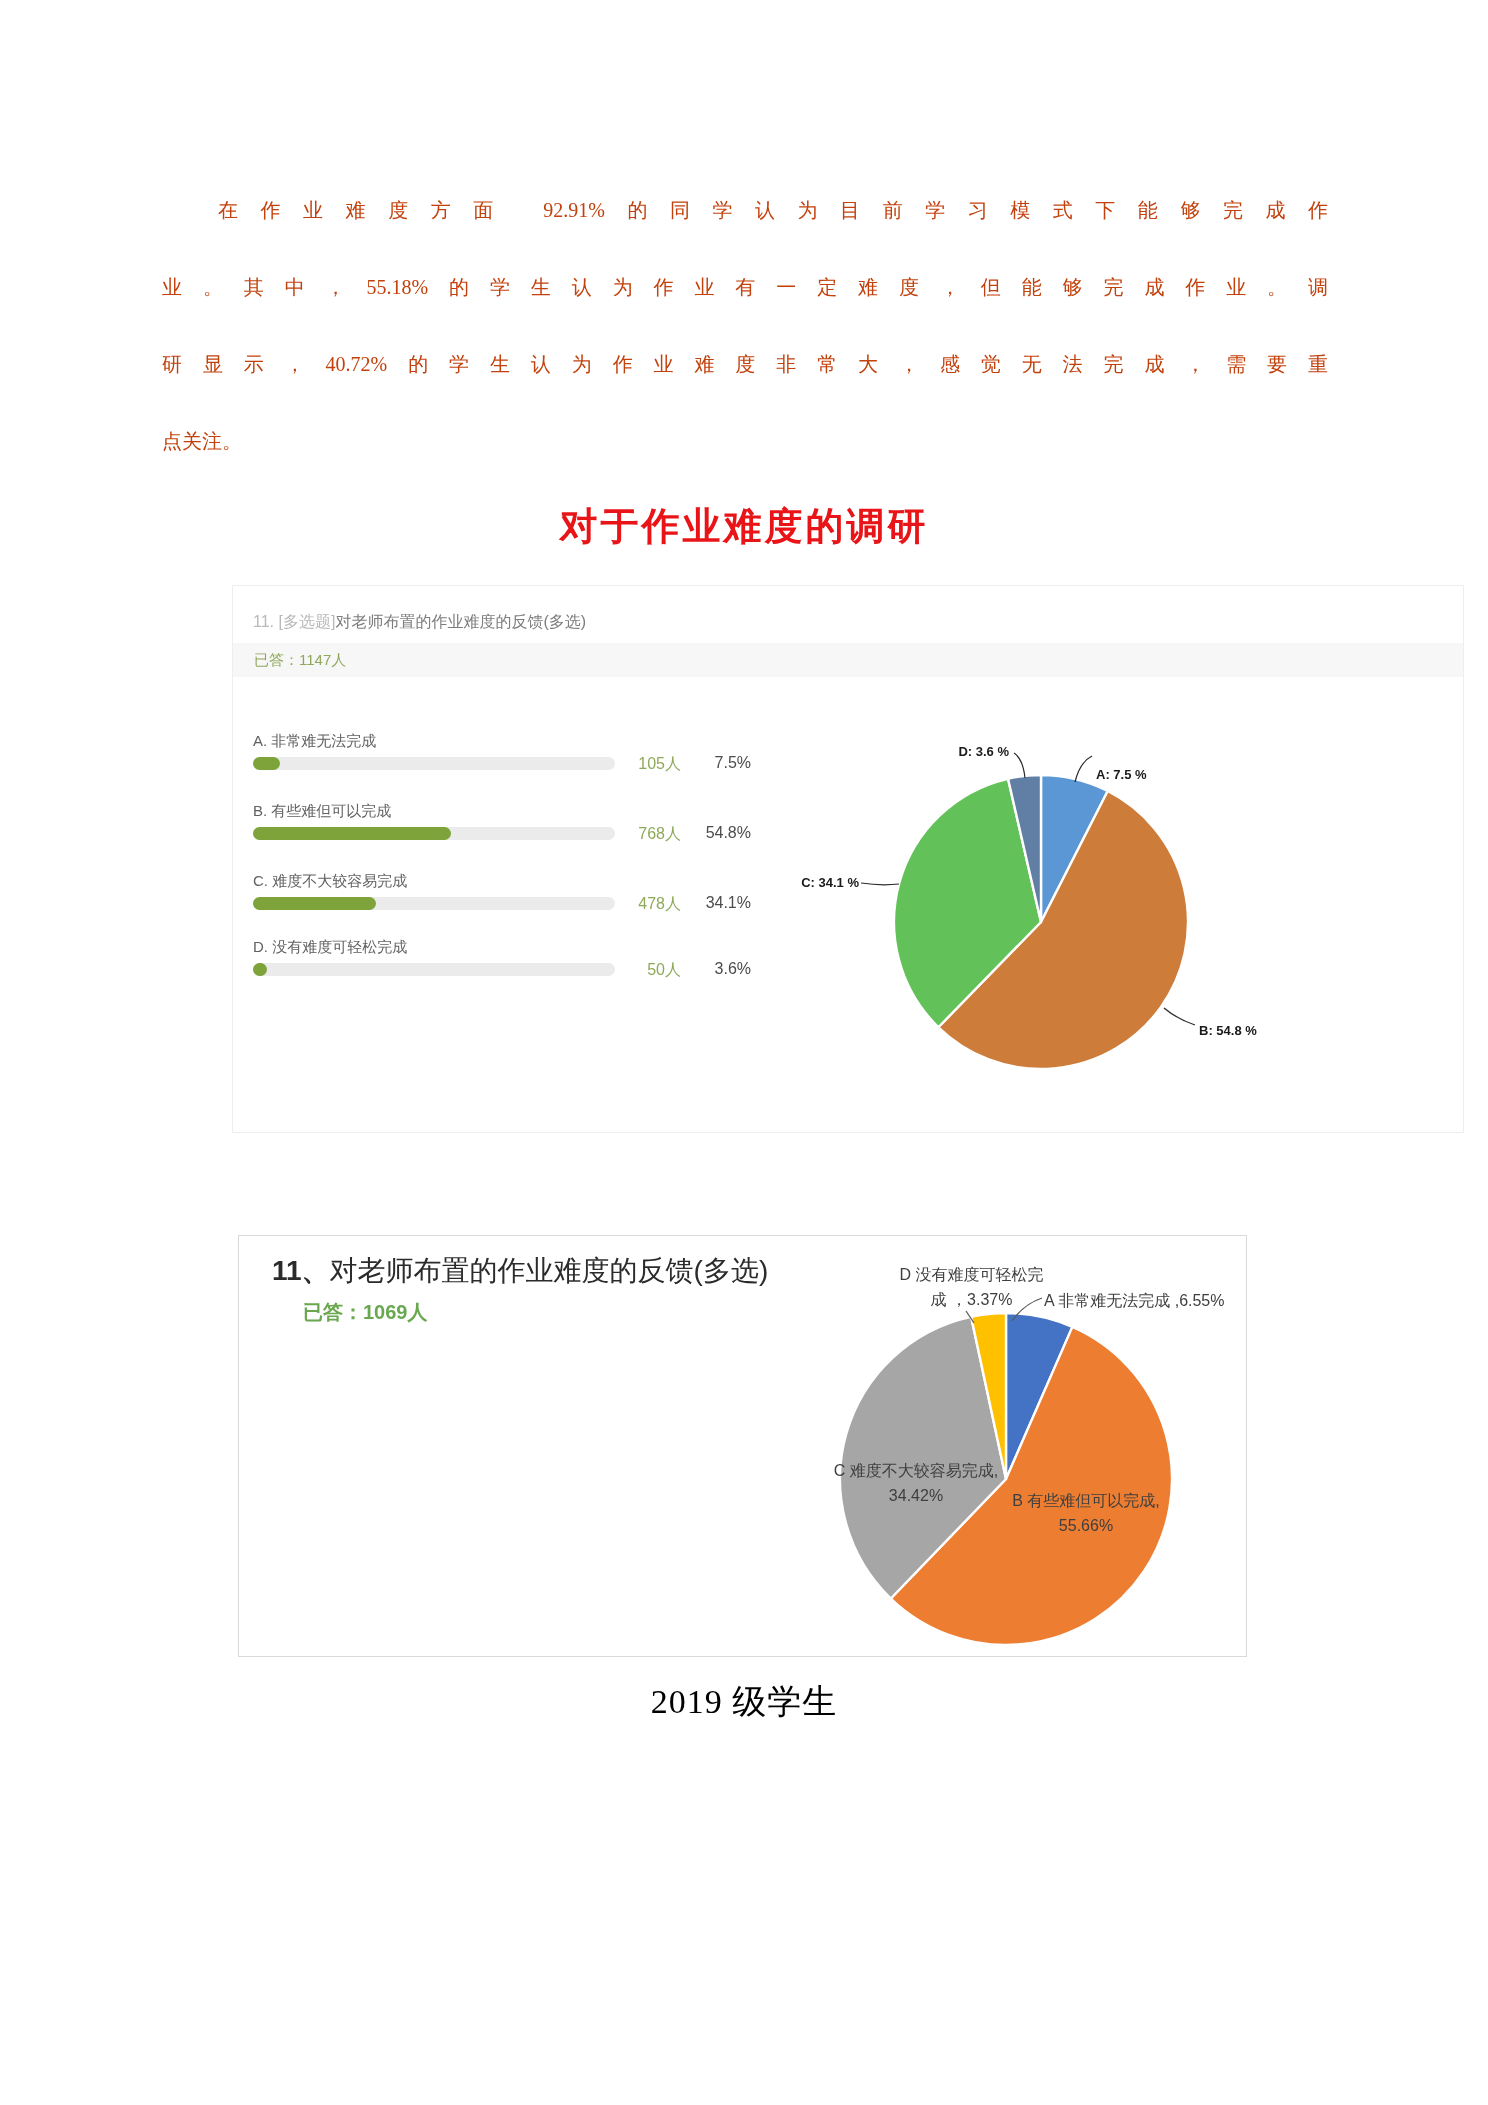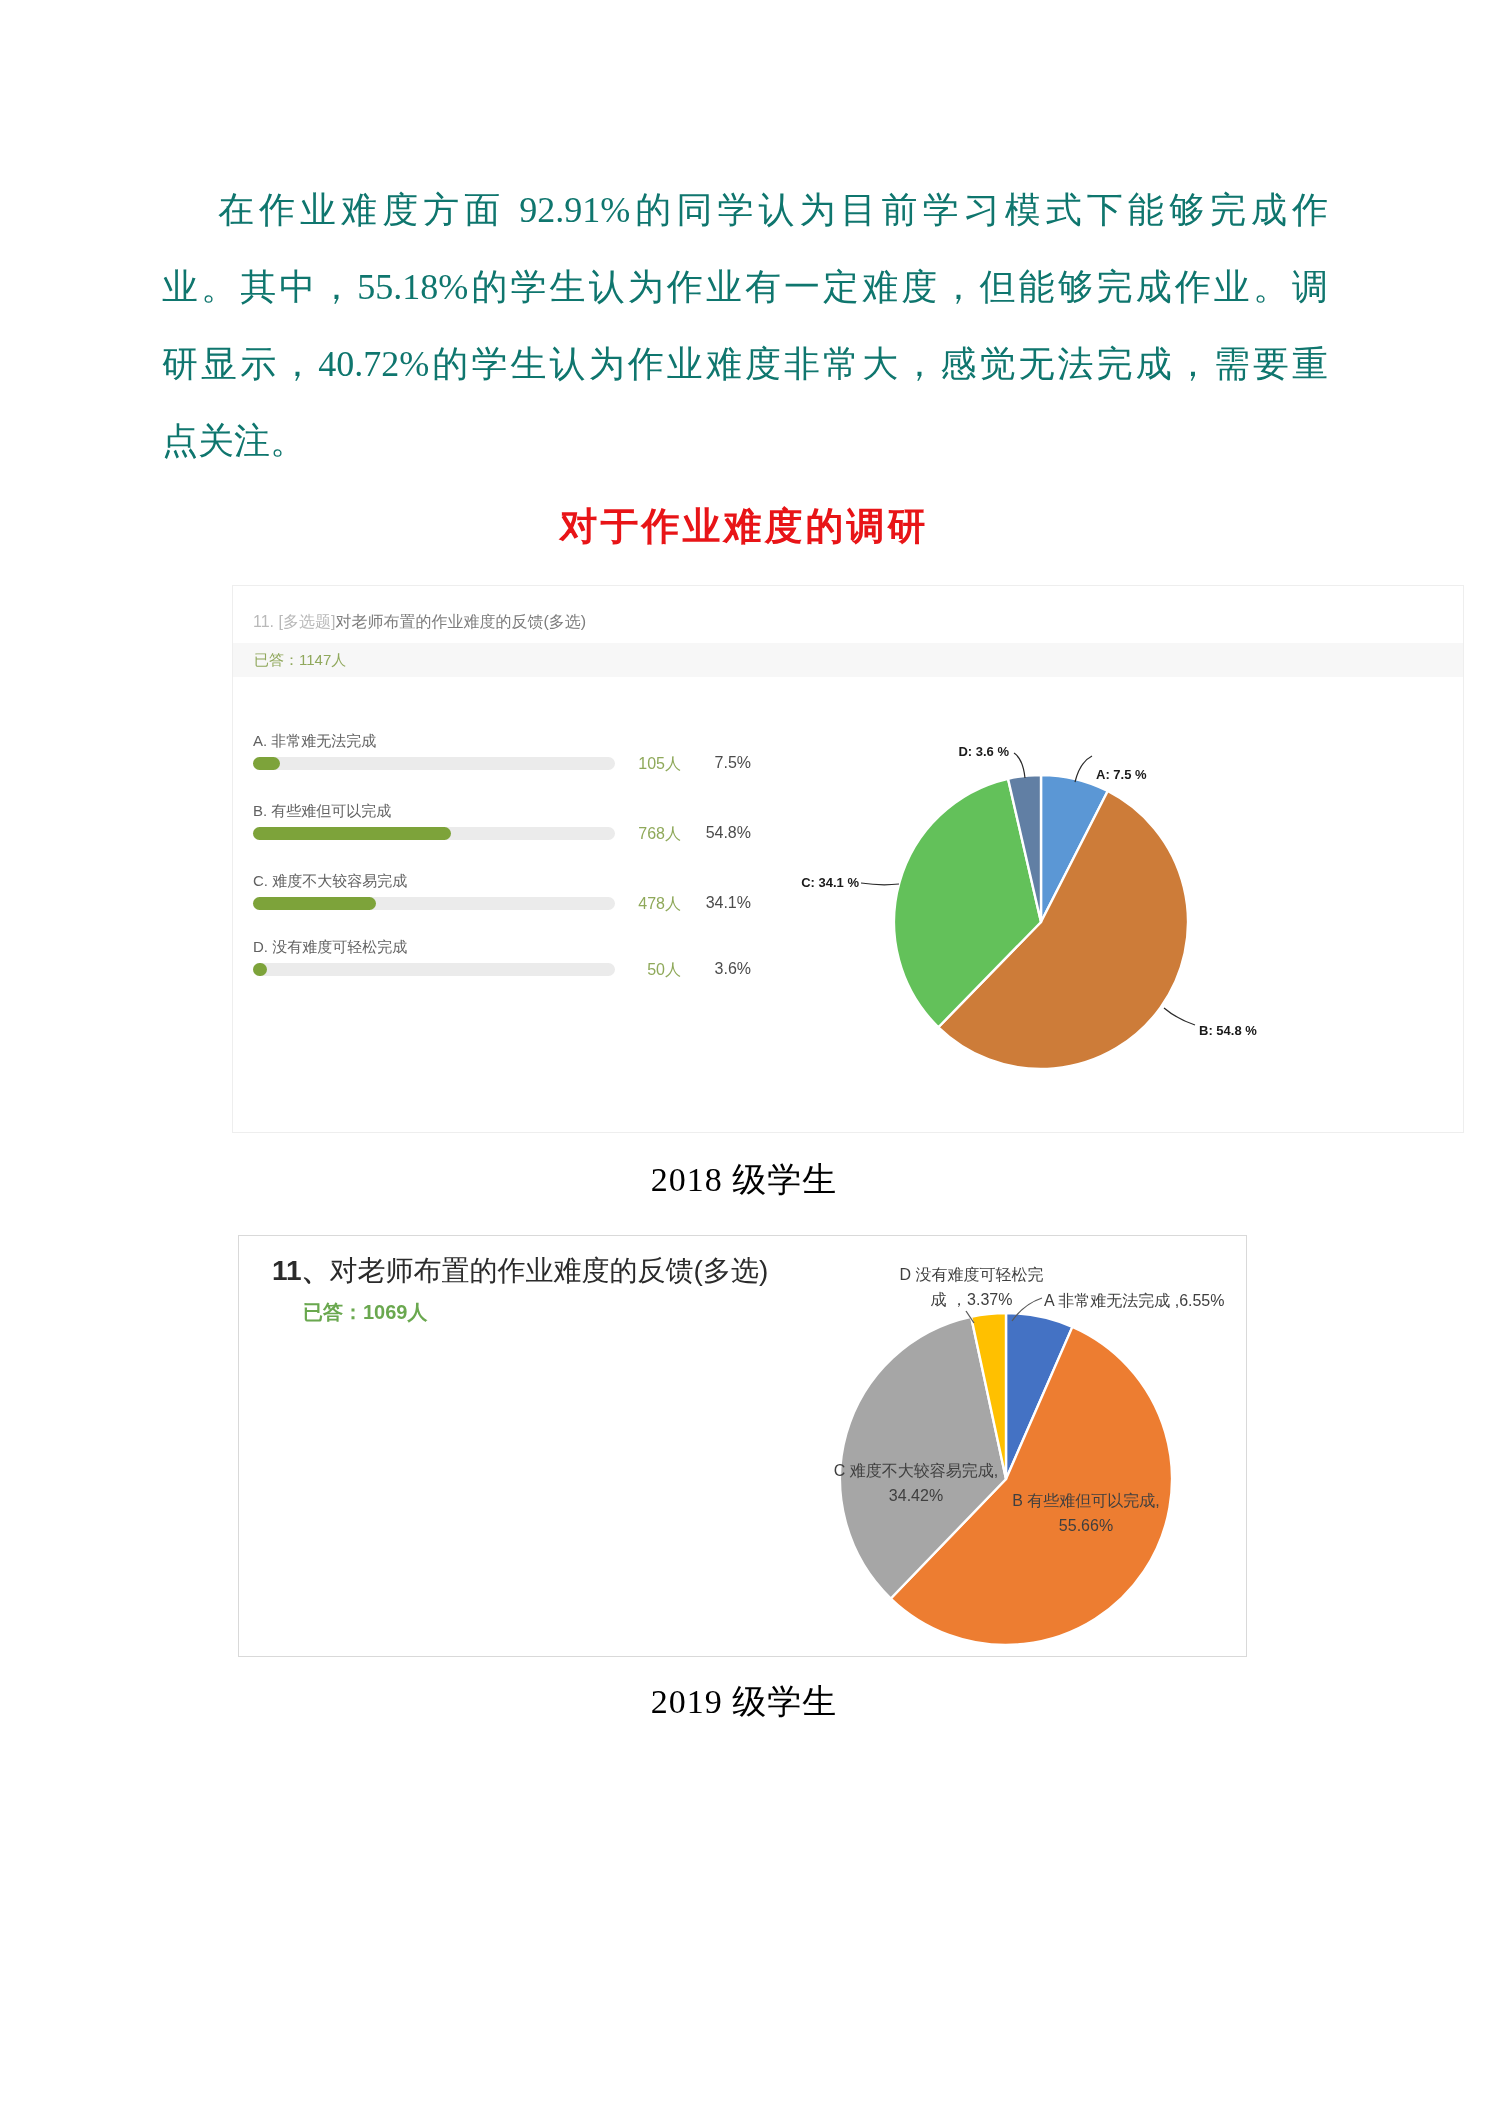--- a/index.html
+++ b/index.html
@@ -2,21 +2,21 @@
 <html><head>
 <meta charset="utf-8">
 <style>
   html,body{margin:0;padding:0;background:#ffffff;}
   .page{position:relative;width:1488px;height:2105px;background:#ffffff;overflow:hidden;
         font-family:"Liberation Sans","DejaVu Sans",sans-serif;}
 
   
   .para{position:absolute;left:162px;top:172px;width:1166px;
         font-family:"Liberation Serif","DejaVu Serif",serif;
-        font-size:36px;color:#0f766e;}
+        font-size:20px;color:#c2410c;}
   .para-line{height:77px;line-height:77px;white-space:nowrap;
              text-align:justify;text-align-last:justify;}
   .para-line.first{text-indent:56px;}
   .para-line.last{text-align:left;text-align-last:left;}
 
   
   .heading{position:absolute;left:0;right:0;top:501px;text-align:center;
            font-family:"Liberation Serif","DejaVu Serif",serif;
            font-size:38px;font-weight:bold;color:#e81417;letter-spacing:3px;}
 
@@ -134,21 +134,20 @@
         <path d="M28 157 Q48 160 66 158"></path>
         <path d="M362 299 Q344 293 331 282"></path>
       </g>
     </svg>
     <div class="pie1-label p1-d">D: 3.6 %</div>
     <div class="pie1-label p1-a">A: 7.5 %</div>
     <div class="pie1-label p1-c">C: 34.1 %</div>
     <div class="pie1-label p1-b">B: 54.8 %</div>
   </section>
 
-  <div class="caption c2018">2018 级学生</div>
 
   <section class="box2">
     <div class="q2">
       <span class="q2pre">11、</span><span>对老师布置的作业难度的反馈(多选)</span>
     </div>
     <div class="answered2">已答：1069人</div>
 
     <svg class="pie2" viewBox="0 0 440 390">
       <g>
           <path d="M 187 203 L 187.00 37.00 A 166 166 0 0 1 253.40 50.86 Z" fill="#4472c4" stroke="#ffffff" stroke-width="2.4" stroke-linejoin="round"></path>

